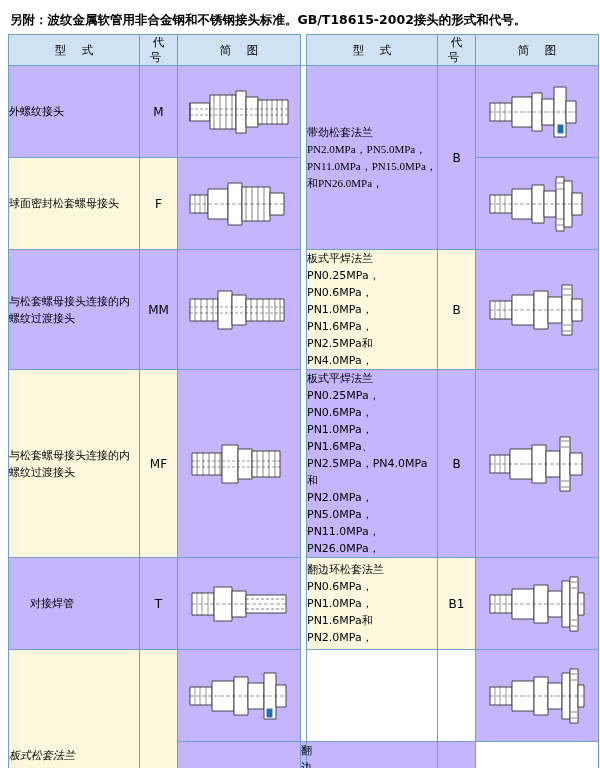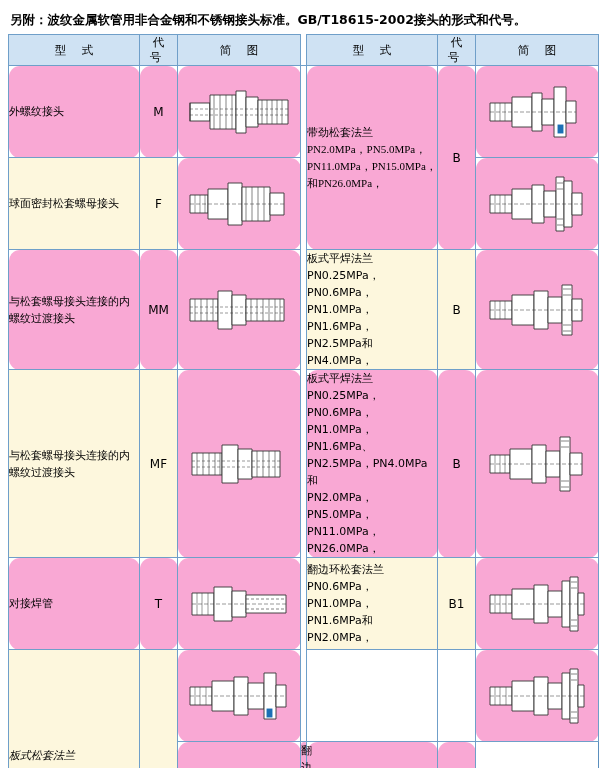--- a/index.html
+++ b/index.html
@@ -32,21 +32,21 @@
     font-size:11px;line-height:17px;color:#000;padding:5px 7px;
     text-align:left;
   }
   .cell-code{
     text-align:center;font-size:12px;color:#000;
   }
   .cell-fig{
     text-align:center;padding:2px 0;
   }
   .hl{background:#fdf7dd;}
-  .wh{background:#f9a8d4;border-radius:11px;}
+  .wh{background:#c4b5fd;}
   .fig{display:block;margin:0 auto;}
   .sep{background:#ffffff;width:2px;border-top:none;border-bottom:none;}
 </style>
 </head>
 <body>
 
 <div class="page">
 
   <div class="title">另附：波纹金属软管用非合金钢和不锈钢接头标准。GB/T18615-2002接头的形式和代号。</div>
 
@@ -108,21 +108,21 @@
               <path d="M72 6 L84 6 L84 56 L72 56 Z" fill="#fff"></path>
               <path d="M84 20 L94 20 L94 42 L84 42 Z" fill="#fff"></path>
               <rect x="76" y="44" width="5" height="8" fill="#1c6fb5" stroke="#1c6fb5"></rect>
               <path d="M8 31 L94 31" stroke-width="0.5" stroke-dasharray="4,2"></path>
             </g>
           </svg>
         </td>
       </tr>
 
       <tr style="height:92px;">
-        <td class="cell-type hl" style="white-space:pre-line;">球面密封松套螺母接头</td>
+        <td class="cell-type hl" style="white-space:pre-line;border-radius:7px;">球面密封松套螺母接头</td>
         <td class="cell-code hl">F</td>
         <td class="cell-fig wh">
           <svg class="fig" width="110" height="62" viewBox="0 0 110 62">
             <g fill="none" stroke="#333" stroke-width="0.9">
               <path d="M6 22 L24 22 L24 40 L6 40 Z" fill="#fff"></path>
               <path d="M11 22 L11 40 M16 22 L16 40 M21 22 L21 40" stroke-width="0.5"></path>
               <path d="M24 16 L44 16 L44 46 L24 46 Z" fill="#fff"></path>
               <path d="M44 10 L58 10 L58 52 L44 52 Z" fill="#fff"></path>
               <path d="M58 14 L86 14 L86 48 L58 48 Z" fill="#fff"></path>
               <path d="M62 14 L62 48 M68 14 L68 48 M74 14 L74 48 M80 14 L80 48" stroke-width="0.6"></path>
@@ -221,21 +221,21 @@
               <path d="M78 4 L88 4 L88 58 L78 58 Z" fill="#fff"></path>
               <path d="M88 20 L100 20 L100 42 L88 42 Z" fill="#fff"></path>
               <path d="M79 8 L87 8 M79 14 L87 14 M79 48 L87 48 M79 54 L87 54" stroke-width="0.6"></path>
               <path d="M8 31 L100 31" stroke-width="0.5" stroke-dasharray="4,2"></path>
             </g>
           </svg>
         </td>
       </tr>
 
       <tr style="height:92px;">
-        <td class="cell-type wh" style="white-space:pre-line;">对接焊管</td>
+        <td class="cell-type wh" style="white-space:pre-line;padding-left:21px;">对接焊管</td>
         <td class="cell-code wh">T</td>
         <td class="cell-fig wh">
           <svg class="fig" width="110" height="62" viewBox="0 0 110 62">
             <g fill="none" stroke="#333" stroke-width="0.9">
               <path d="M8 20 L30 20 L30 42 L8 42 Z" fill="#fff"></path>
               <path d="M13 20 L13 42 M18 20 L18 42 M24 20 L24 42" stroke-width="0.5"></path>
               <path d="M30 14 L48 14 L48 48 L30 48 Z" fill="#fff"></path>
               <path d="M48 18 L62 18 L62 44 L48 44 Z" fill="#fff"></path>
               <path d="M62 22 L102 22 L102 40 L62 40 Z" fill="#fff"></path>
               <path d="M62 26 L102 26 M62 36 L102 36" stroke-width="0.6" stroke-dasharray="3,2"></path>

